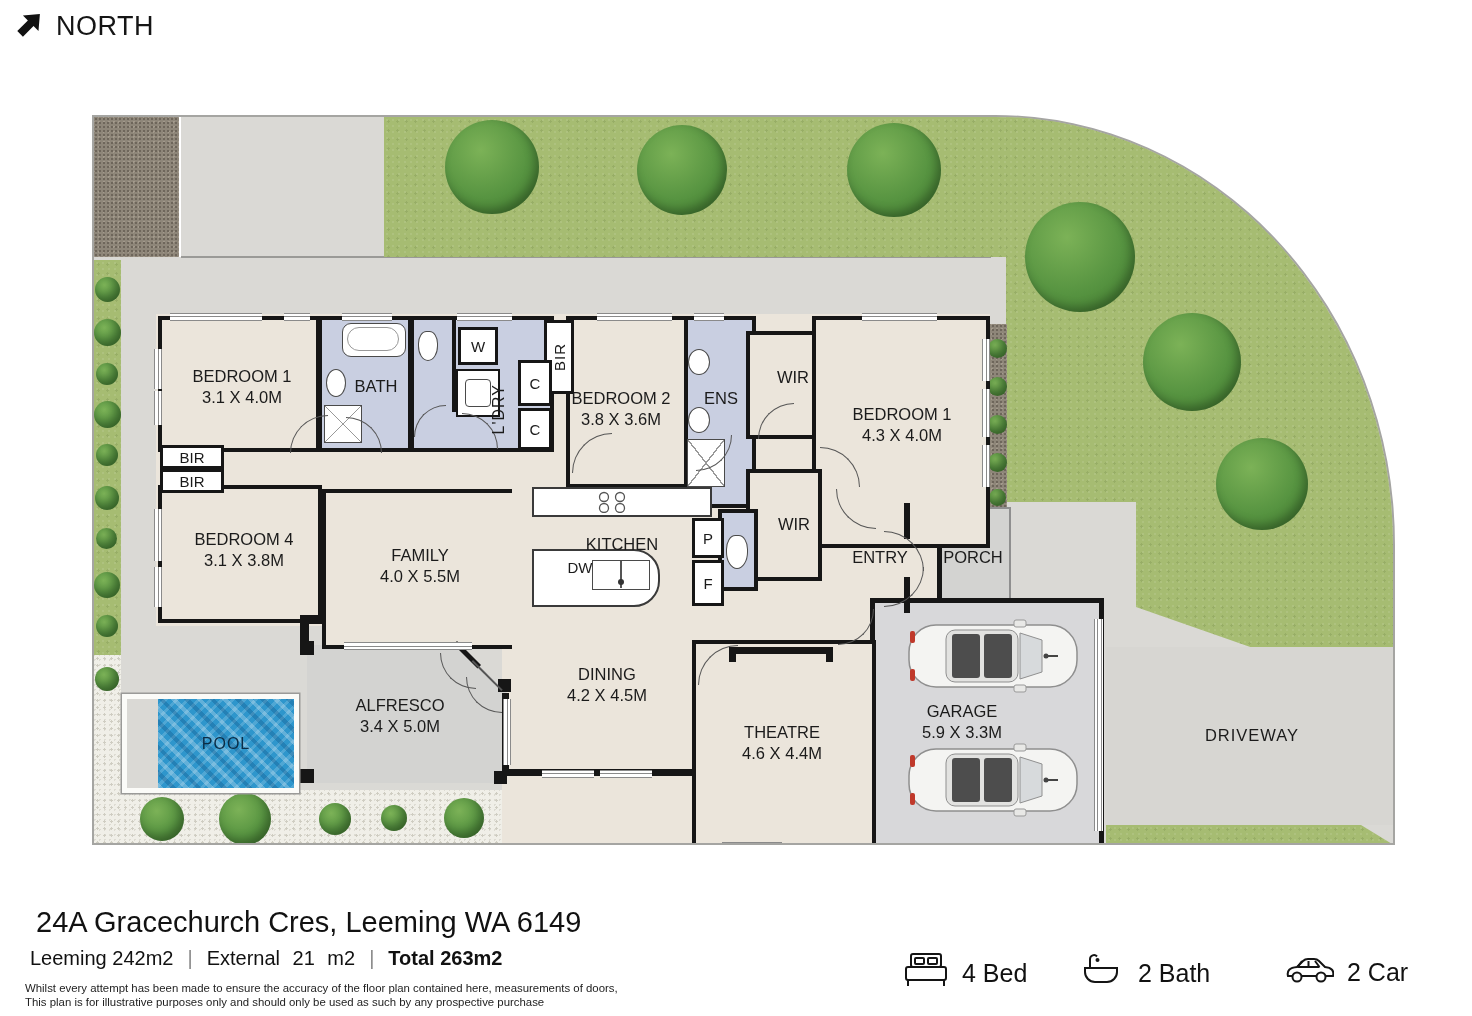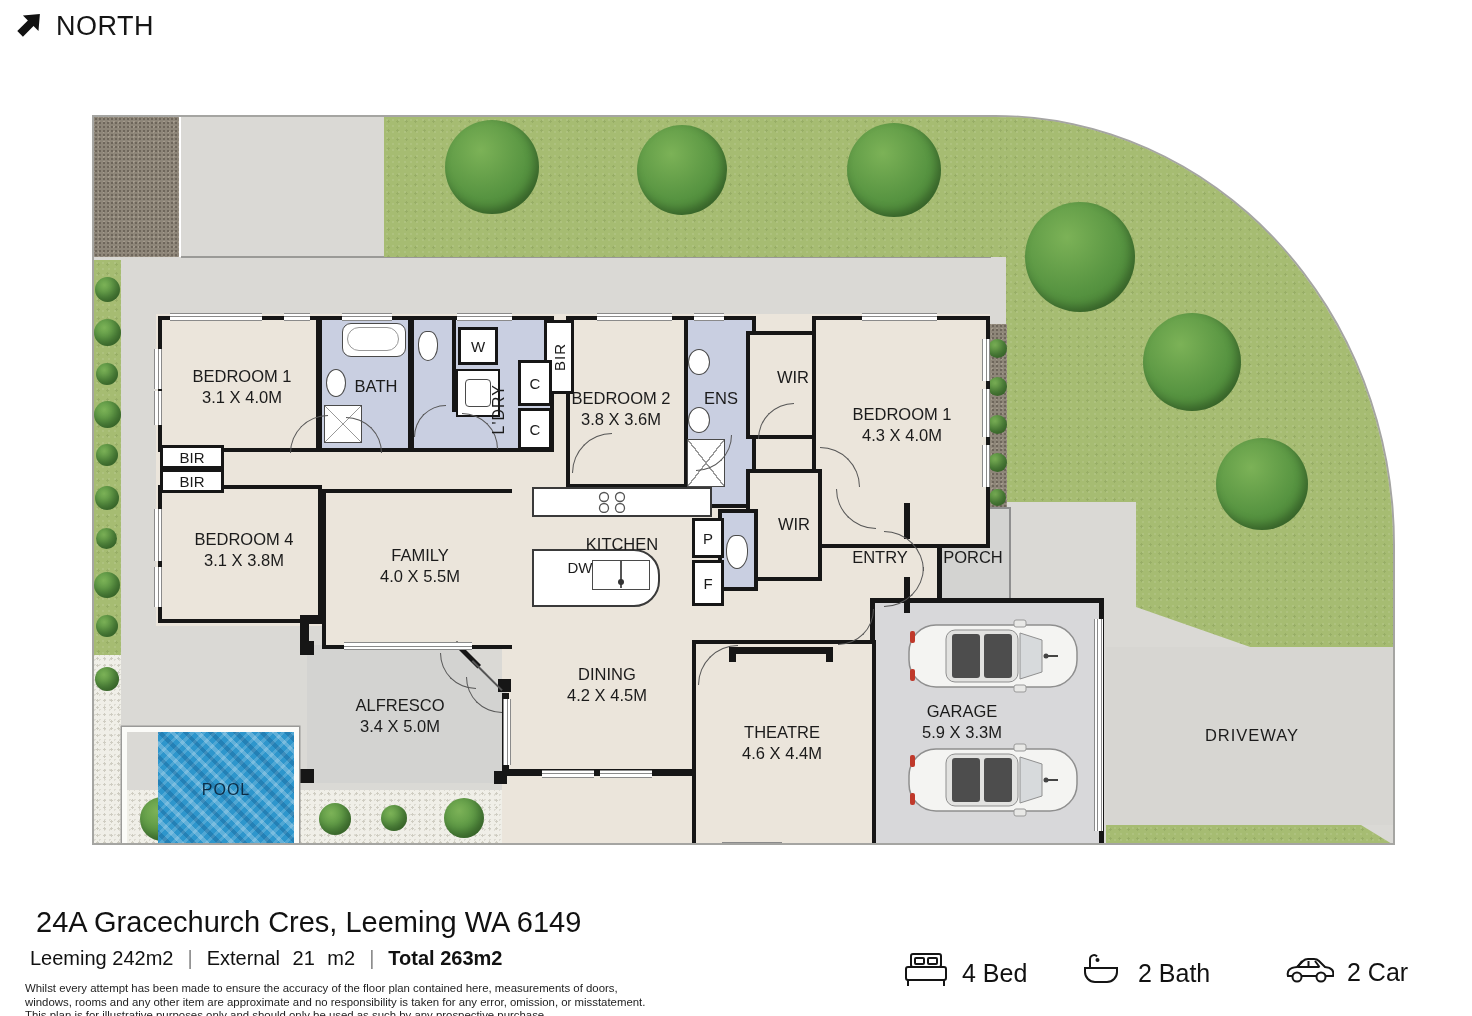--- a/index.html
+++ b/index.html
@@ -244,21 +244,21 @@
       <rect x="40" y="13" width="72" height="52" rx="9" fill="#e2e2e0" stroke="#8f8f8f"></rect>
       <rect x="46" y="17" width="28" height="44" rx="3" fill="#4d4d4d"></rect>
       <rect x="78" y="17" width="28" height="44" rx="3" fill="#4d4d4d"></rect>
       <path d="M114 16 L136 23 V55 L114 62 Z" fill="#d7dadc" stroke="#909090"></path>
       <rect x="4" y="14" width="5" height="12" rx="2" fill="#c0392b"></rect>
       <rect x="4" y="52" width="5" height="12" rx="2" fill="#c0392b"></rect>
       <line x1="140" y1="39" x2="152" y2="39" stroke="#444" stroke-width="2"></line>
       <circle cx="140" cy="39" r="2.5" fill="#444"></circle>
     </svg></div>
 
-  <div class="pool-frame" style="left:28px;top:610px;width:177px;height:126px;padding-left:31px;">
+  <div class="pool-frame" style="left:28px;top:577px;width:177px;height:99px;padding-left:31px;">
     <div class="pool-water">
       <span style="font-size:16px;color:#0c2d46;letter-spacing:1px;">POOL</span>
     </div>
     </div>
 
   <div class="win-h" style="left:76px;top:196px;width:92px;"></div>
   <div class="win-h" style="left:190px;top:196px;width:26px;"></div>
   <div class="win-h" style="left:248px;top:196px;width:50px;"></div>
   <div class="win-h" style="left:363px;top:196px;width:55px;"></div>
   <div class="win-h" style="left:503px;top:196px;width:75px;"></div>
@@ -361,21 +361,20 @@
 <div class="metrics">
   <span>Leeming 242m2</span>
   <span class="sep">|</span>
   <span style="word-spacing:7px;">External 21 m2</span>
   <span class="sep">|</span>
   <span class="total">Total 263m2</span>
 </div>
 
 <div class="disclaimer">
   <div>Whilst every attempt has been made to ensure the accuracy of the floor plan contained here, measurements of doors,</div>
-  <div>windows, rooms and any other item are approximate and no responsibility is taken for any error, omission, or misstatement.</div>
   <div>This plan is for illustrative purposes only and should only be used as such by any prospective purchase</div>
 </div>
 
 <div class="stat" style="left:903px;">
   <span>
     <svg width="46" height="36" viewBox="0 0 46 36" fill="none" stroke="#141414" stroke-width="2">
       <rect x="8" y="2" width="30" height="13" rx="2"></rect>
       <rect x="12" y="6" width="9" height="6" rx="1"></rect>
       <rect x="25" y="6" width="9" height="6" rx="1"></rect>
       <rect x="3" y="15" width="40" height="13" rx="2"></rect>

